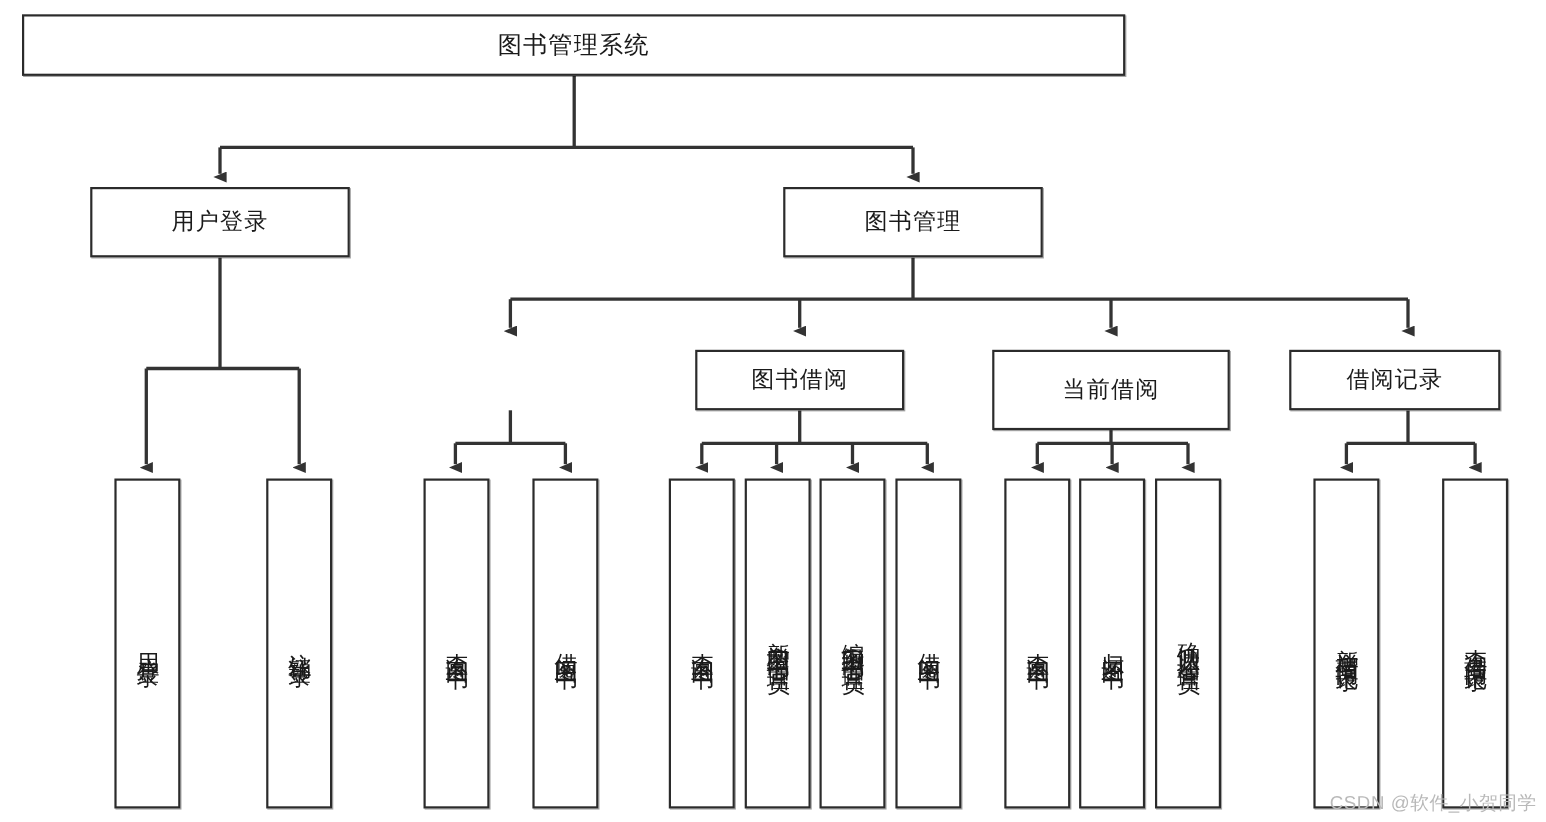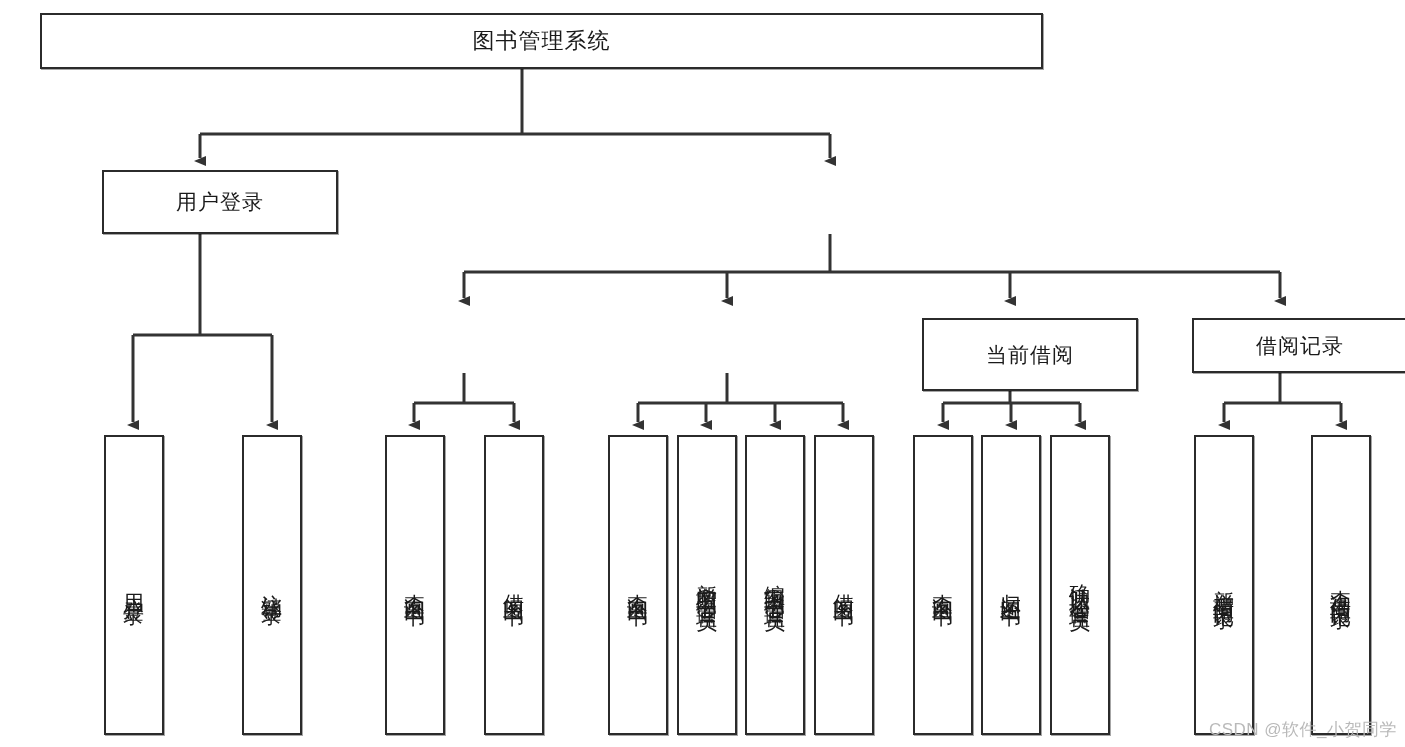--- a/index.html
+++ b/index.html
@@ -34,21 +34,20 @@
     display: flex;
     align-items: center;
     justify-content: center;
     text-align: center;
     box-shadow: 1px 1px 0 rgba(0,0,0,0.35);
   }
   .node.horizontal {
     font-size: 21px;
     letter-spacing: 1px;
     line-height: 1.2;
-    margin-left: 20px;
   }
   .node.vertical {
     writing-mode: vertical-rl;
     text-orientation: upright;
     font-size: 21px;
     letter-spacing: 4px;
     line-height: 1.2;
     padding-top: 6px;
     padding-bottom: 6px;
     align-items: center;
@@ -129,28 +128,34 @@
   </svg>
 
   <div class="node horizontal" id="root-node" style="left:20px; top:13px; width:1003px; height:56px;">
     <span class="label">图书管理系统</span>
   </div>
 
   <div class="node horizontal" style="left:82px; top:170px; width:236px; height:64px;">
     <span class="label">用户登录</span>
   </div>
 
-
-
+  <div class="node horizontal" style="left:712px; top:170px; width:236px; height:64px;">
+    <span class="label">图书管理</span>
+  </div>
+
+
+  <div class="node horizontal" style="left:632px; top:318px; width:190px; height:55px;">
+    <span class="label">图书借阅</span>
+  </div>
 
   <div class="node horizontal" style="left:902px; top:318px; width:216px; height:73px;">
     <span class="label">当前借阅</span>
   </div>
 
-  <div class="node horizontal" style="left:1172px; top:318px; width:216px; height:55px;">
+  <div class="node horizontal" style="left:1172px; top:318px; width:192px; height:55px;">
     <span class="label">借阅记录</span>
   </div>
 
   <div class="node vertical" style="left:104px; top:435px; width:60px; height:300px;">
     <span class="label">用户登录</span>
   </div>
 
   <div class="node vertical" style="left:242px; top:435px; width:60px; height:300px;">
     <span class="label">注销登录</span>
   </div>

